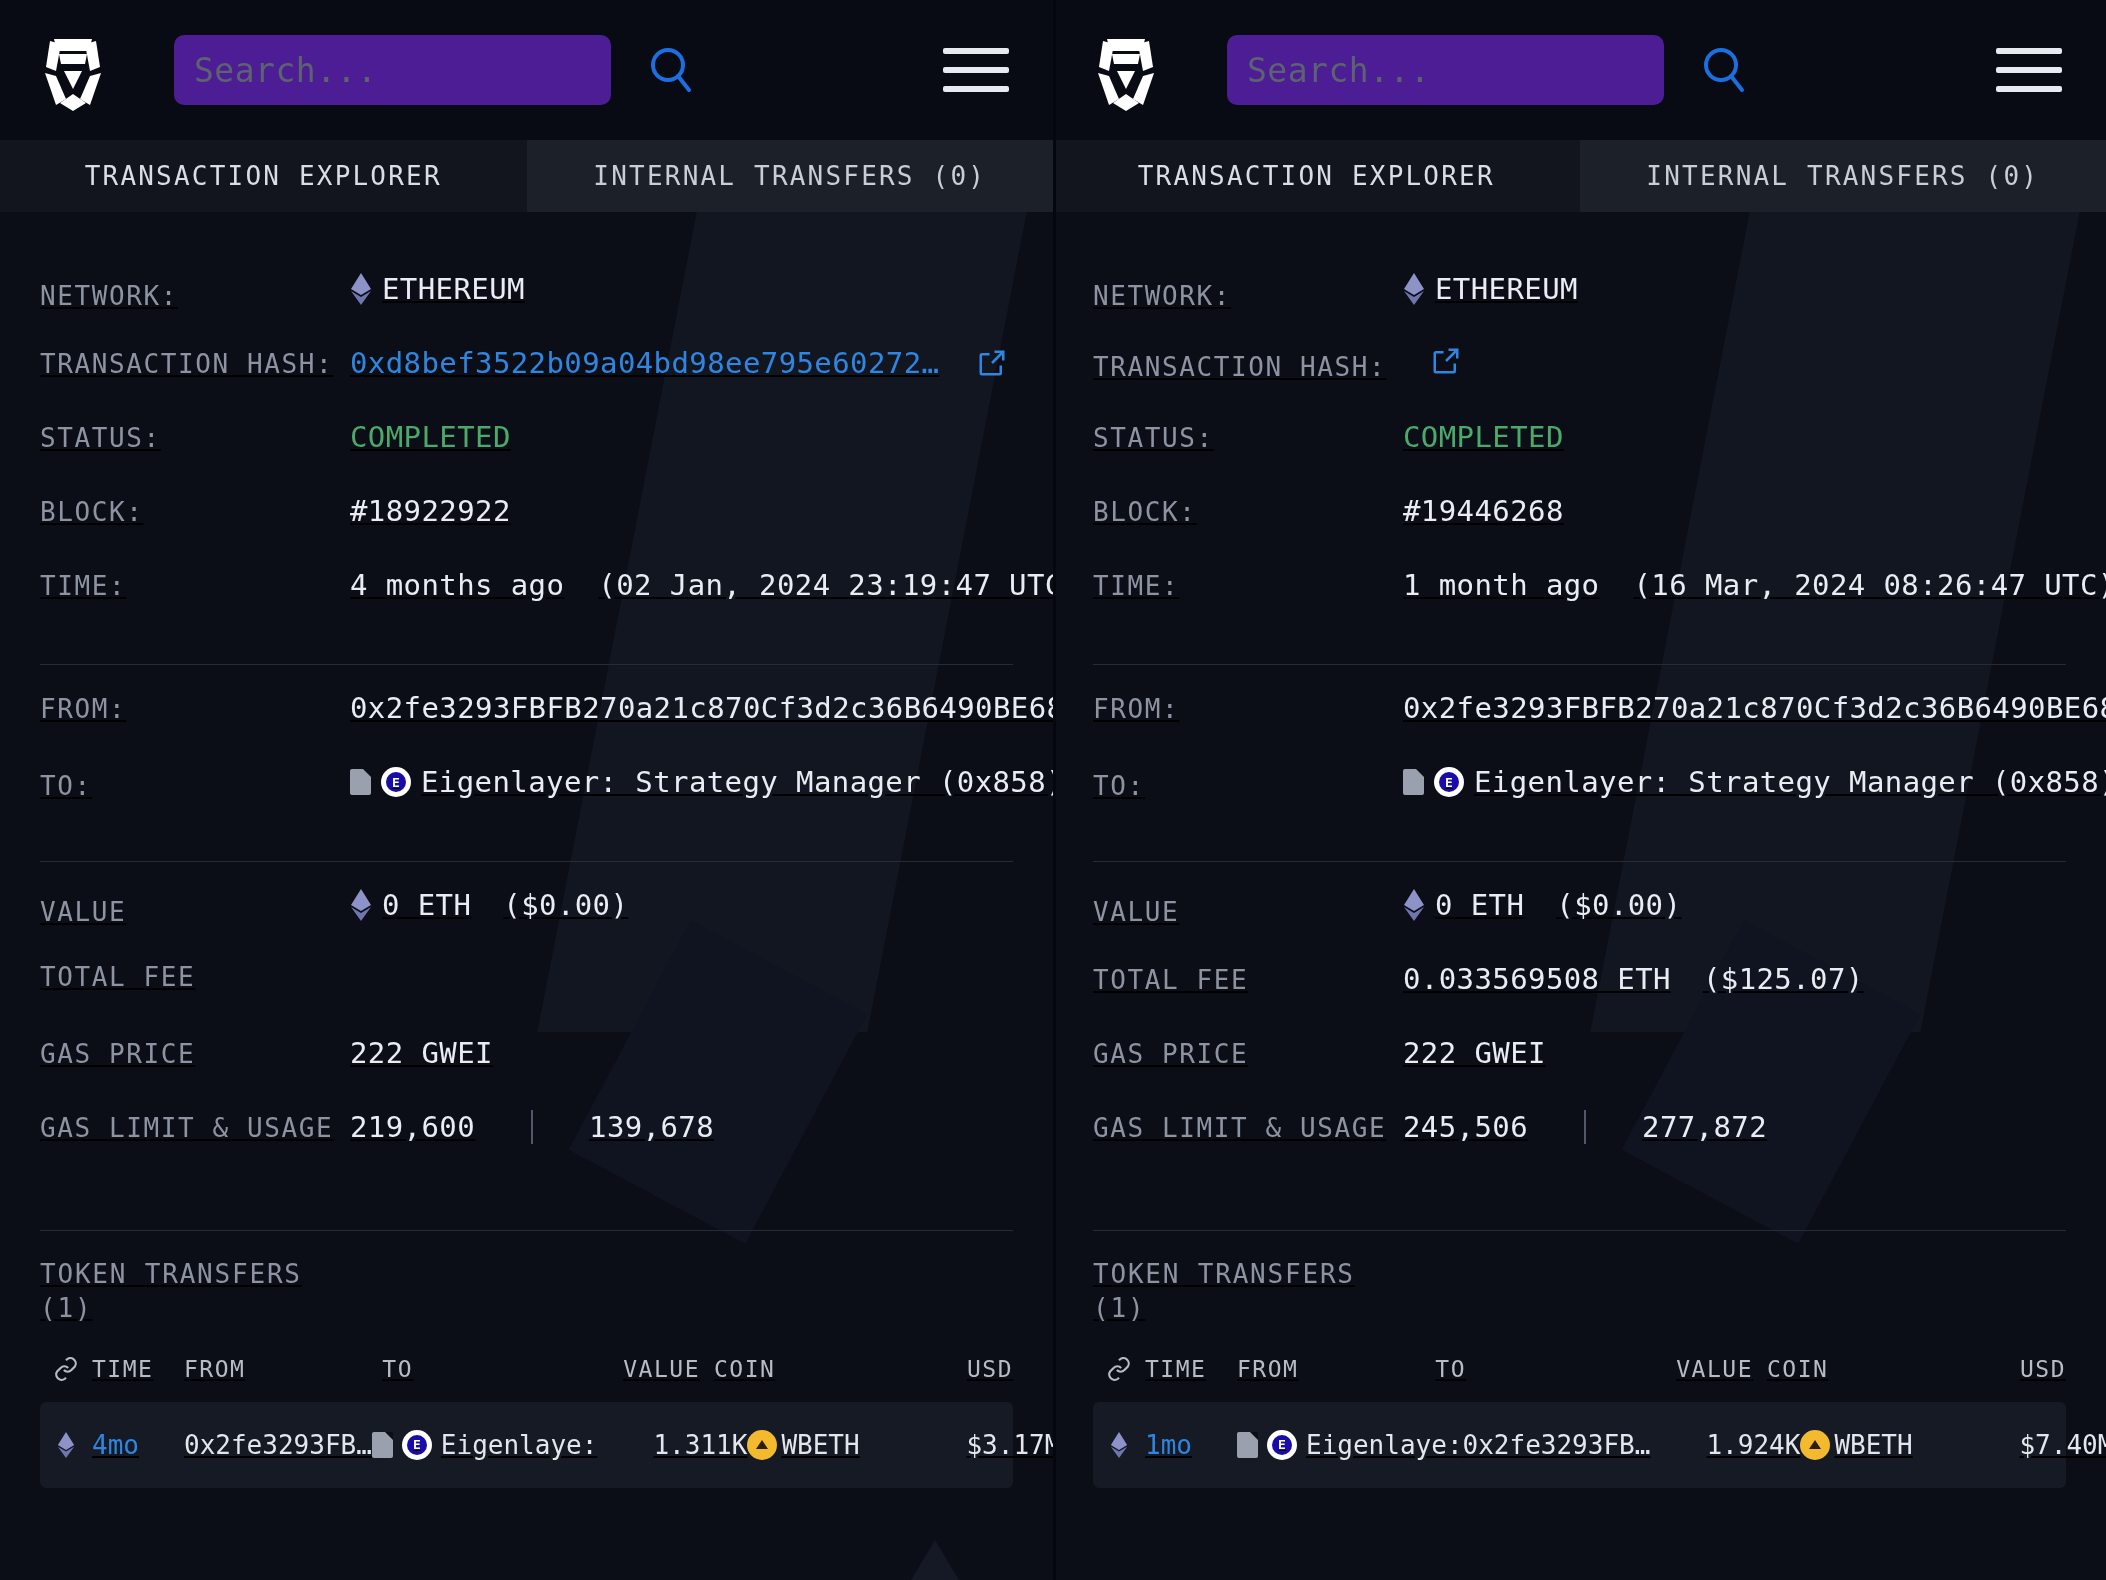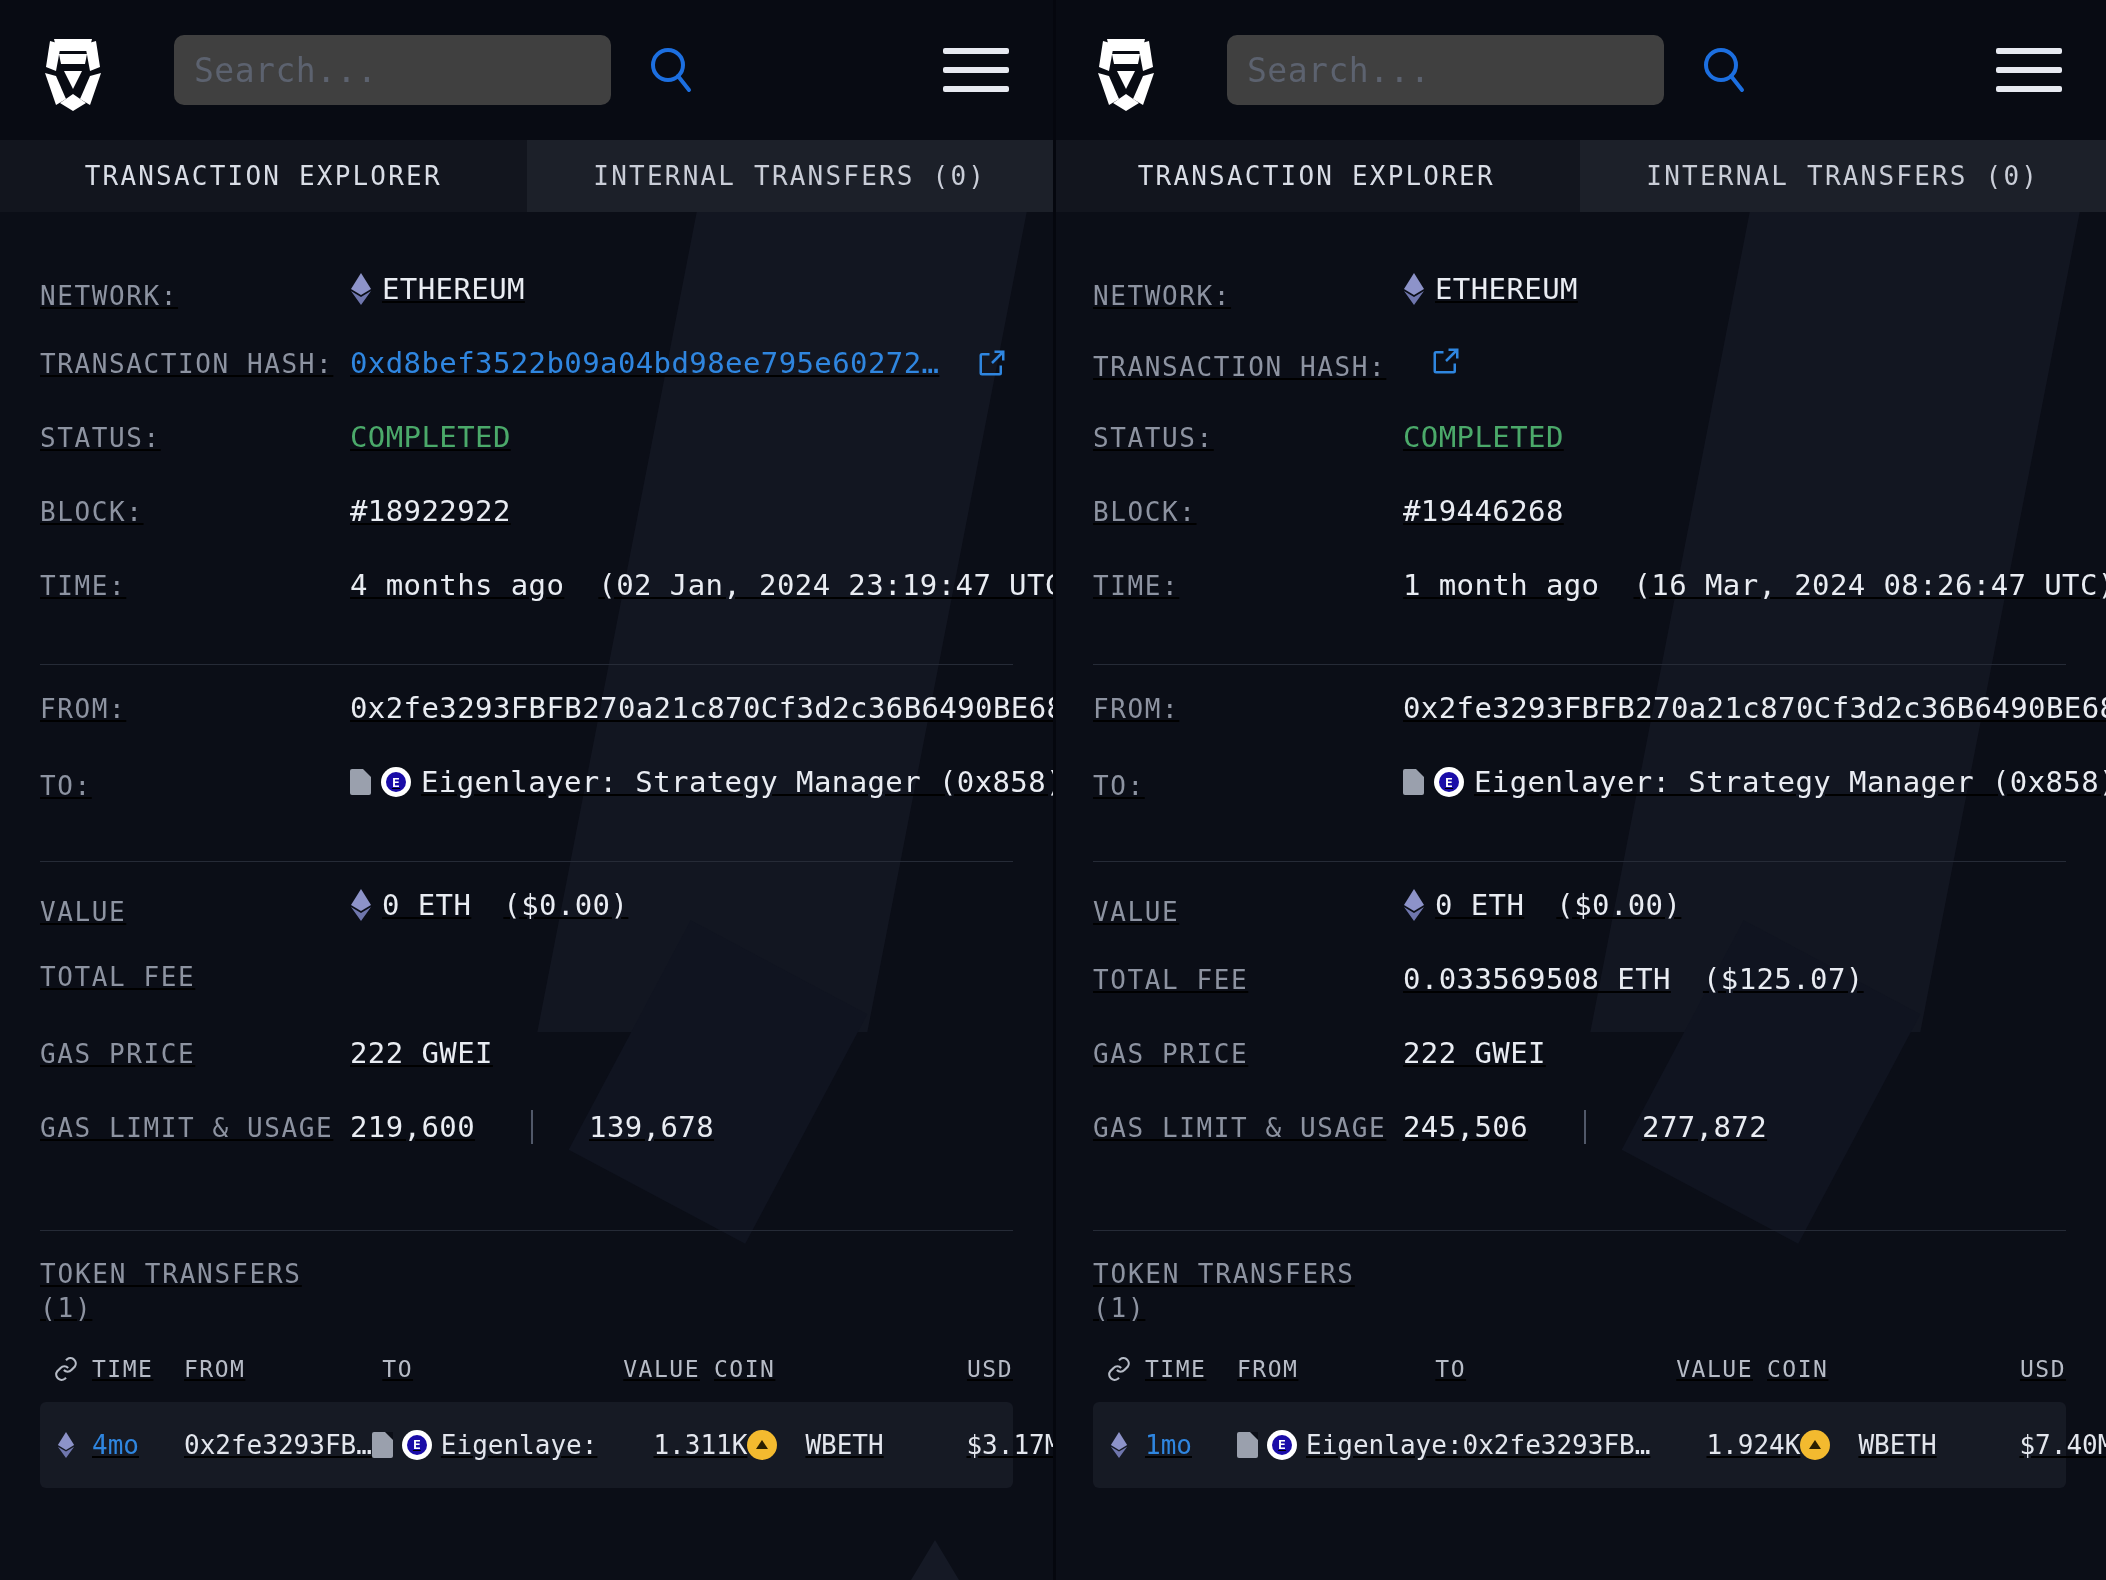--- a/index.html
+++ b/index.html
@@ -52,21 +52,21 @@
   .logo {
     width: 78px; height: 86px;
     flex: 0 0 auto;
     display: block;
   }
 
   .search-wrap {
     margin-left: 62px;
     width: 437px;
     height: 70px;
-    background: #404040;
+    background: #4c1d95;
     border-radius: 10px;
     display: flex;
     align-items: center;
     padding: 12px 20px;
   }
   .search-input {
     width: 100%;
     background: transparent;
     border: 0;
     outline: none;
@@ -277,21 +277,21 @@
   .c-coin  { width: 165px; flex: 0 0 165px; }
   .c-usd   { width: 148px; flex: 0 0 148px; text-align: right; }
 
   .tt-head .c-link   { color:#b6bbc6; }
   .tt-head .c-value  { text-align: right; }
   .tt-head .c-usd    { text-align: right; }
 
   .time-ago { color: #2f86e0; font-size: 26px; }
   .mono-addr { color: #e3e6ed; }
 
-  .wbeth-coin { display: flex; align-items: center; gap: 28px; }
+  .wbeth-coin { display: flex; align-items: center; gap: 4px; }
   .coin-dot {
     width: 30px; height: 30px; border-radius: 50%;
     background: #f3ba2f;
     display: flex; align-items: center; justify-content: center;
     flex: 0 0 auto;
   }
   .coin-dot i {
     width: 0; height: 0;
     border-left: 6px solid transparent;
     border-right: 6px solid transparent;

